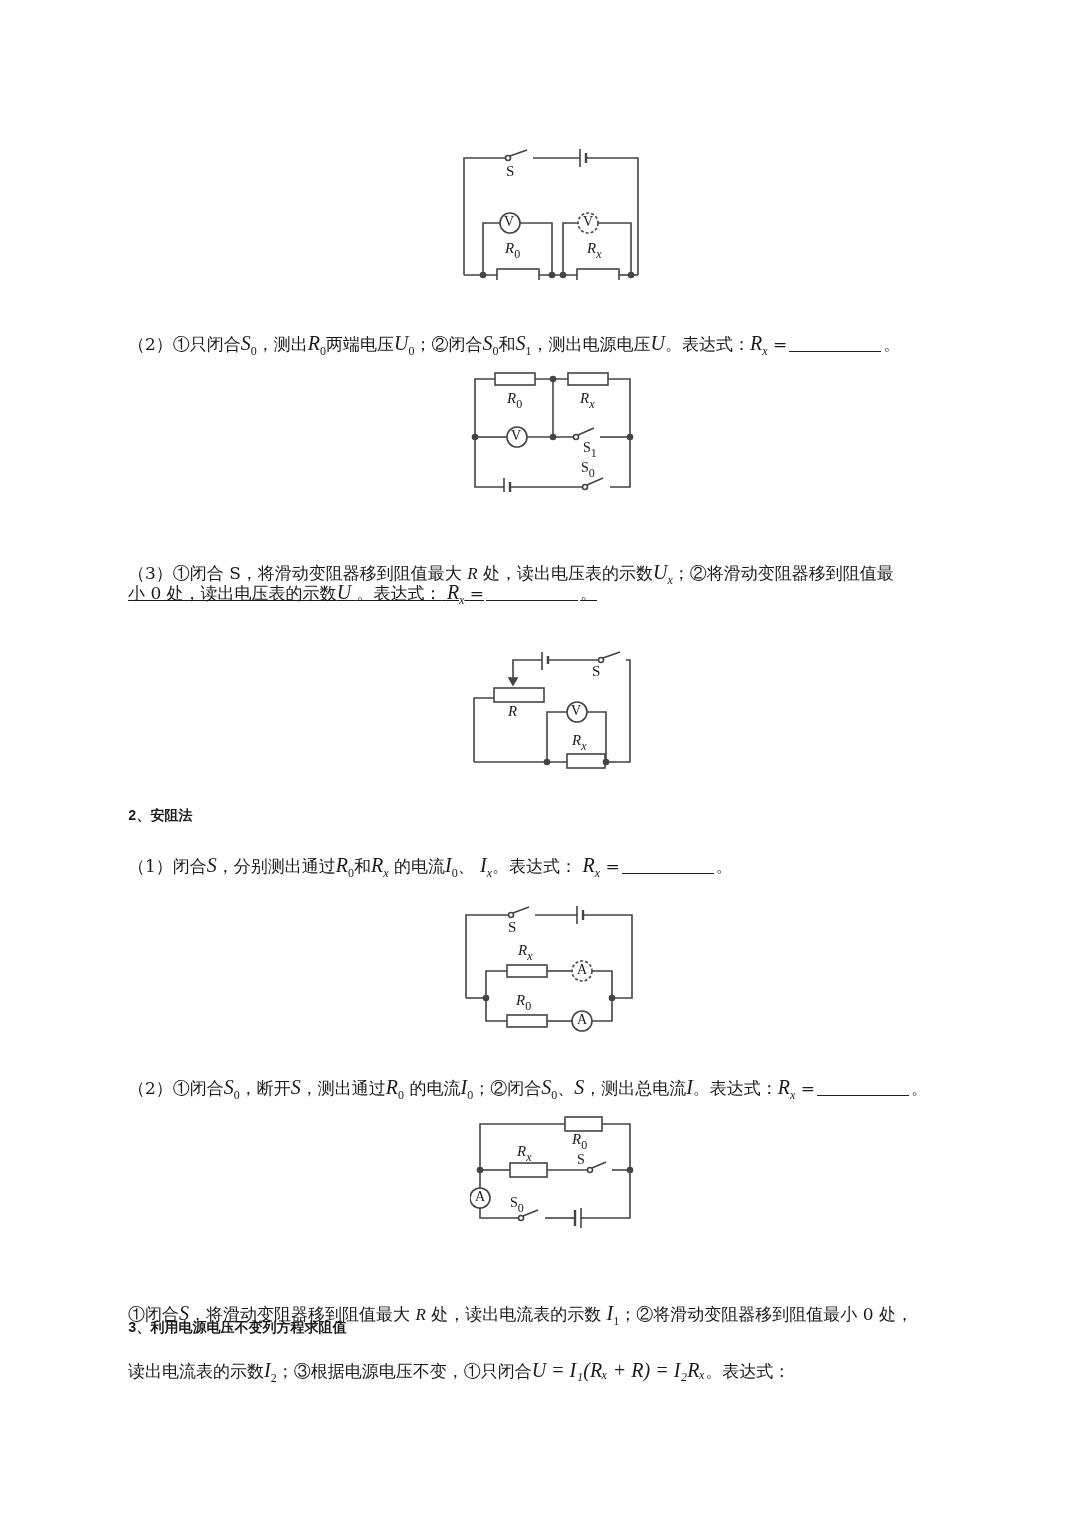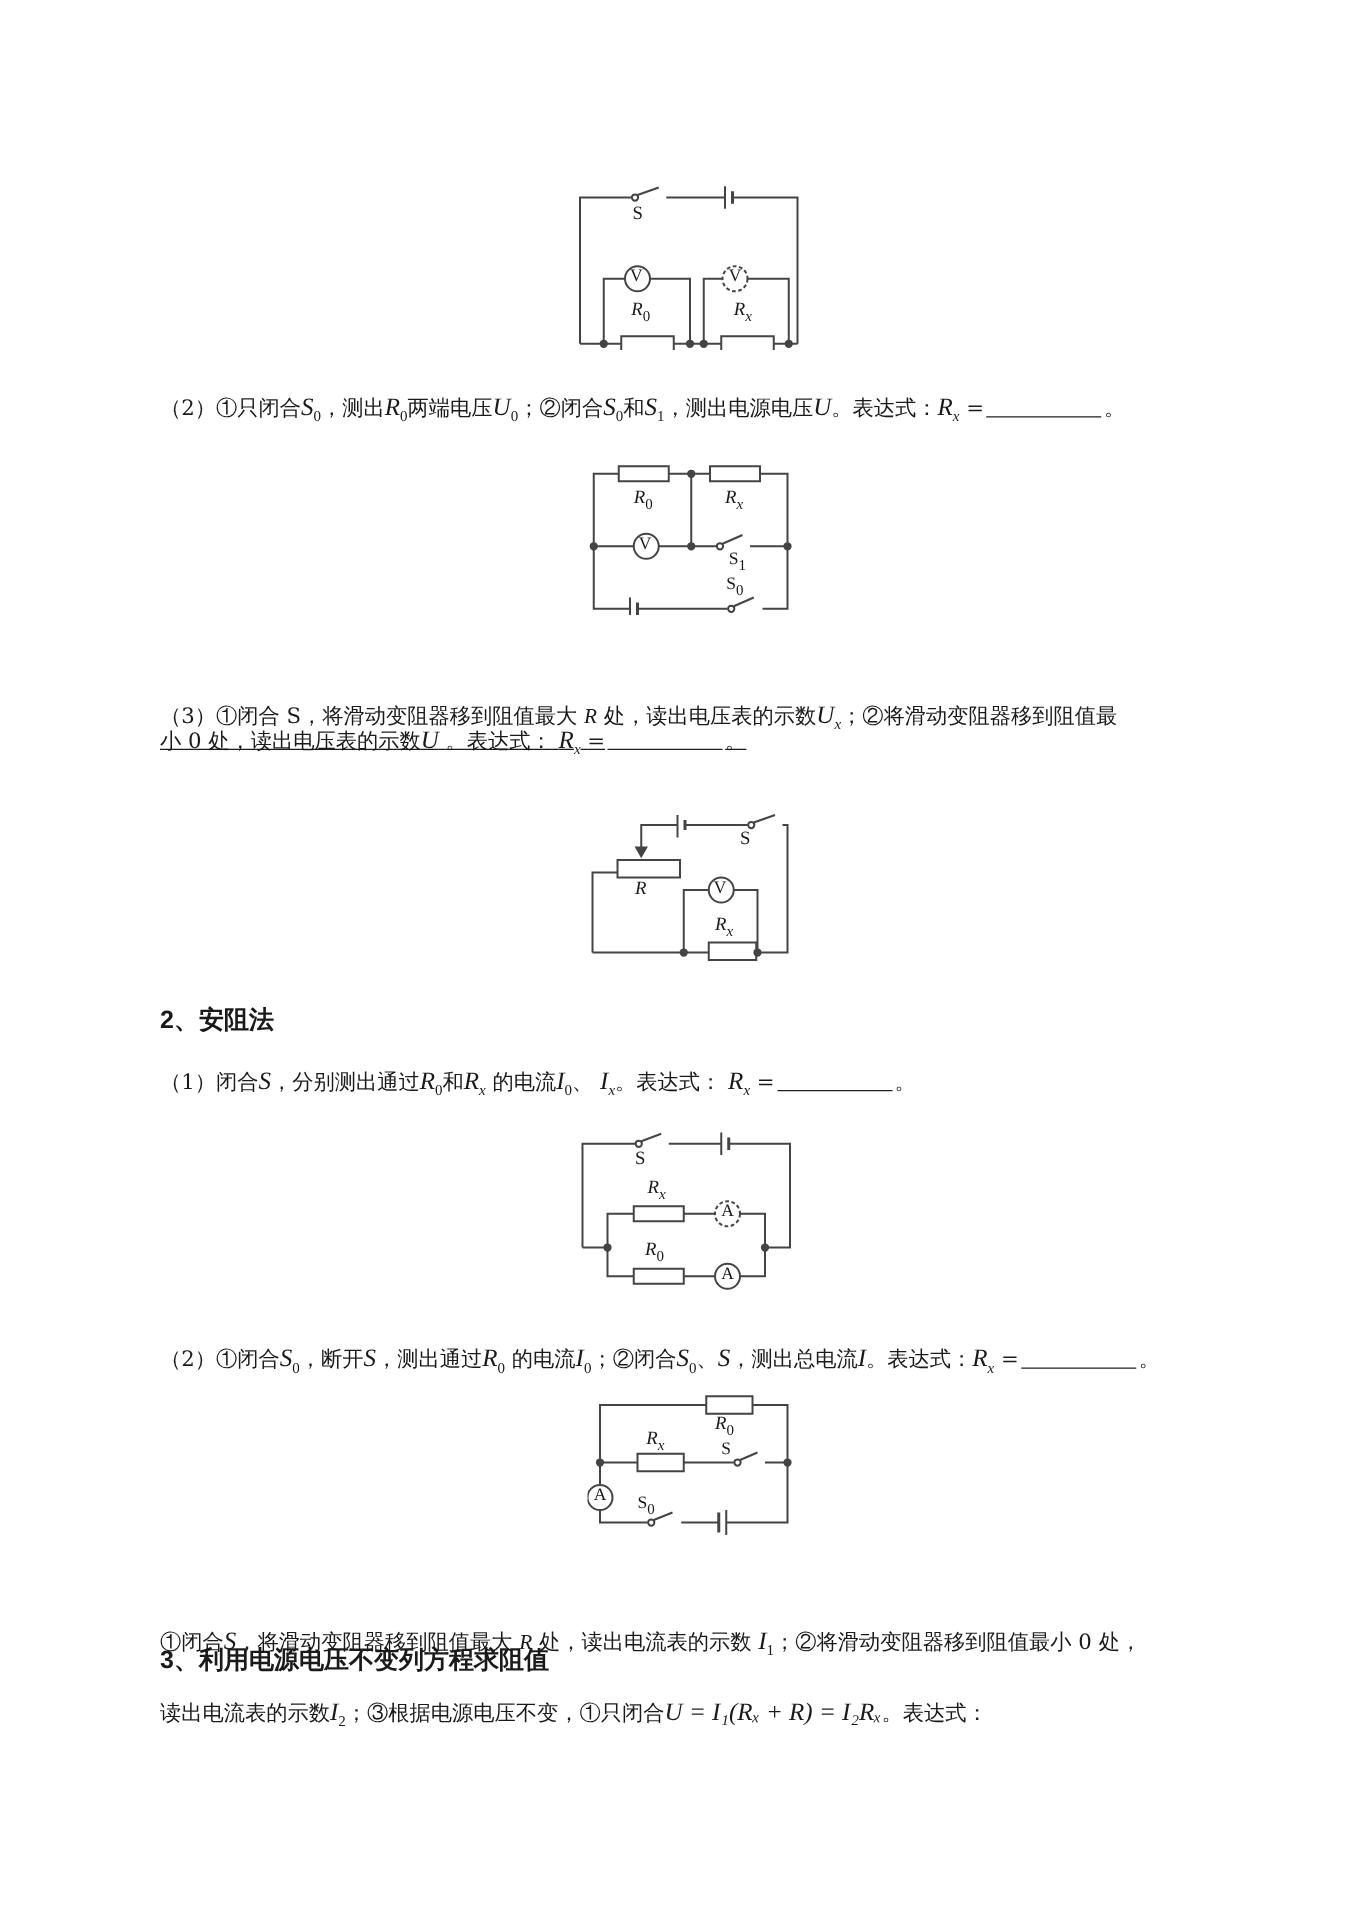--- a/index.html
+++ b/index.html
@@ -3,21 +3,21 @@
 <meta charset="utf-8">
 <style>
   html, body { margin: 0; padding: 0; background: #ffffff; }
   body { width: 1080px; height: 1527px; position: relative; overflow: hidden;
          font-family: "DejaVu Serif", "Liberation Serif", serif; color: #1a1a1a; }
   .line { position: absolute; left: 128px; font-size: 17px; white-space: nowrap; line-height: 24px; }
   .m { font-family: "Liberation Serif", serif; font-style: italic; font-size: 20px; }
   .sub { font-family: "Liberation Serif", serif; font-style: normal; font-size: 12px; vertical-align: -5px; }
   .subi { font-family: "Liberation Serif", serif; font-style: italic; font-size: 12px; vertical-align: -5px; }
   .blank { display: inline-block; width: 92px; border-bottom: 1.5px solid #222; height: 18px; vertical-align: -2px; margin: 0 2px; }
-  .heading { font-weight: bold; font-family: Liberation Sans, sans-serif; font-size: 20px; }
+  .heading { font-weight: bold; font-family: Liberation Mono, monospace; font-size: 14px; }
   .circuit { position: absolute; }
   .circuit svg { display: block; }
 </style>
 </head>
 <body>
 
 <div class="circuit" style="left:455px; top:145px;">
   <svg width="195" height="135" viewBox="0 0 195 135" stroke="#444" stroke-width="1.6" fill="none">
 
     <polyline points="9,130 9,13 50,13"></polyline>
@@ -47,21 +47,21 @@
     <circle cx="108" cy="130" r="2.5" fill="#444"></circle>
     <circle cx="176" cy="130" r="2.5" fill="#444"></circle>
   </svg>
   <span style="position:absolute;left:51px;top:18px;font-size:15px;font-family:'Liberation Serif',serif;">S</span>
   <span style="position:absolute;left:49px;top:69px;font-size:14px;font-family:'Liberation Serif',serif;">V</span>
   <span style="position:absolute;left:128px;top:69px;font-size:14px;font-family:'Liberation Serif',serif;">V</span>
   <span style="position:absolute;left:50px;top:95px;font-size:15px;font-style:italic;font-family:'Liberation Serif',serif;"><span>R</span><span class="sub">0</span></span>
   <span style="position:absolute;left:132px;top:95px;font-size:15px;font-style:italic;font-family:'Liberation Serif',serif;"><span>R</span><span class="subi">x</span></span>
 </div>
 
-<div class="line" style="top:314px;">
+<div class="line" style="top:331px;">
   <span>（2）①只闭合</span><span class="m">S</span><span class="sub">0</span><span>，测出</span><span class="m">R</span><span class="sub">0</span><span>两端电压</span><span class="m">U</span><span class="sub">0</span><span>；②闭合</span><span class="m">S</span><span class="sub">0</span><span>和</span><span class="m">S</span><span class="sub">1</span><span>，测出电源电压</span><span class="m">U</span><span>。表达式：</span><span class="m">R</span><span class="subi">x</span> <span>=</span><span class="blank"></span><span>。</span>
 </div>
 
 <div class="circuit" style="left:470px; top:372px;">
   <svg width="170" height="120" viewBox="0 0 170 120" stroke="#444" stroke-width="1.6" fill="none">
     <polyline points="5,65 5,7 25,7"></polyline>
     <rect x="25" y="1" width="40" height="12"></rect>
     <line x1="65" y1="7" x2="98" y2="7"></line>
     <rect x="98" y="1" width="40" height="12"></rect>
     <polyline points="138,7 160,7 160,65"></polyline>

